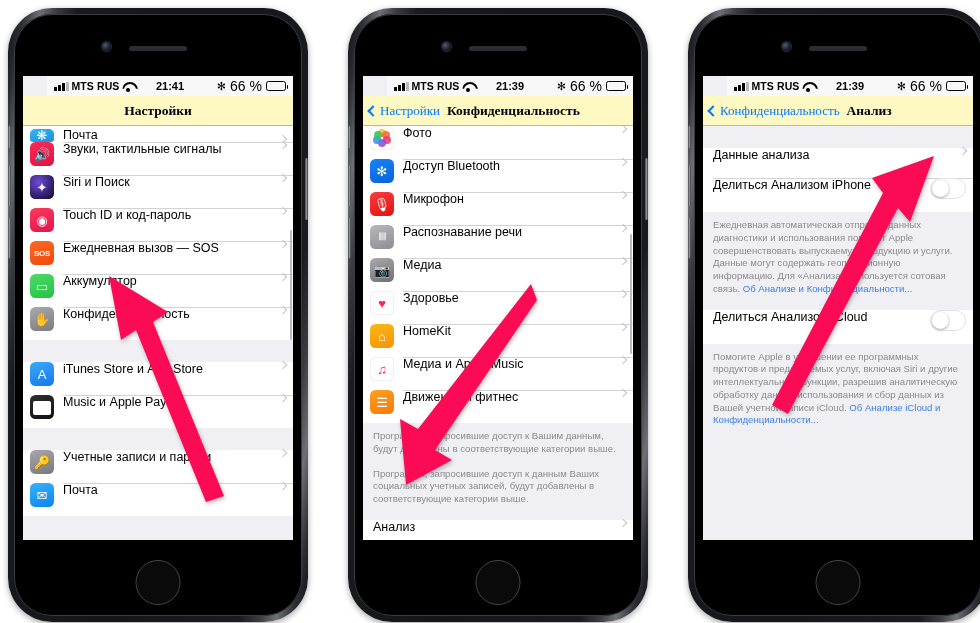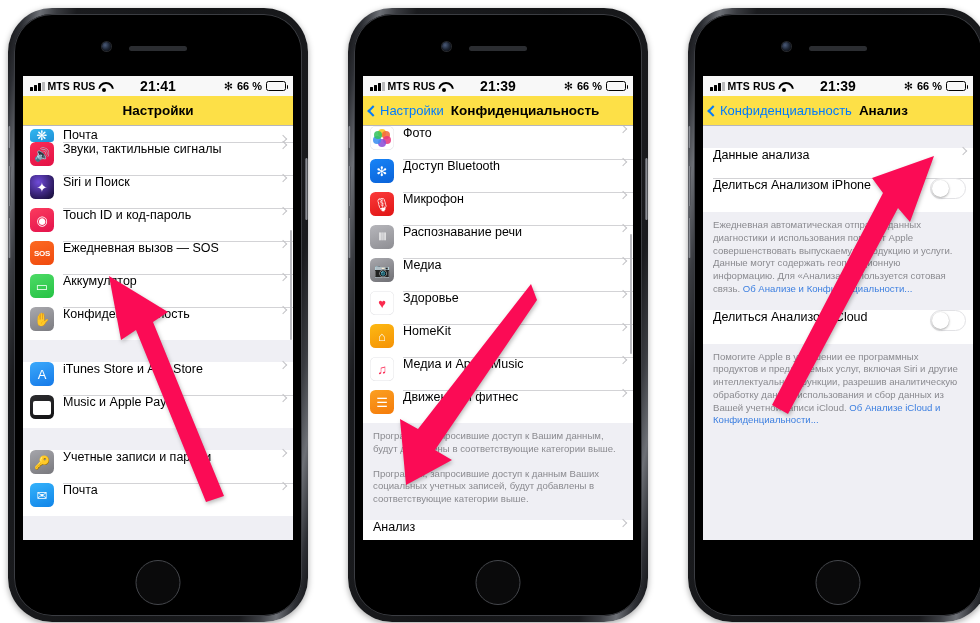--- a/index.html
+++ b/index.html
@@ -64,20 +64,21 @@
     width: 270px; height: 464px;
     background: #efeff4; overflow: hidden;
   }
 
   
   .statusbar {
     height: 20px; background: #f8f8f8;
     display: flex; align-items: center; padding: 8px 7px;
     font-size: 10.5px; color: #000; font-weight: 700;
     position: relative;
+    margin-left: 24px;
   }
   .sb-left { display: flex; align-items: center; gap: 3px; }
   .bars { display: flex; align-items: flex-end; gap: 1.5px; height: 9px; }
   .bars i { width: 2.5px; background: #000; border-radius: .5px; display:block; }
   .bars i:nth-child(1){height:4px}
   .bars i:nth-child(2){height:6px}
   .bars i:nth-child(3){height:8px}
   .bars i:nth-child(4){height:9px; background:#b9b9bb}
   .carrier { font-size: 10.5px; letter-spacing: .1px; font-weight: 600; }
   .wifi { position: relative; width: 12px; height: 10px; }
@@ -85,40 +86,40 @@
     content:""; position:absolute; left:0; top:1px; width:12px; height:12px;
     border:2.2px solid #000; border-radius:50%;
     clip-path: polygon(0 0, 100% 0, 100% 42%, 0 42%);
   }
   .wifi::after{
     content:""; position:absolute; left:4px; top:6.5px; width:4px; height:4px;
     background:#000; border-radius:50%;
   }
   .sb-time {
     position:absolute; left:50%; transform:translateX(-50%);
-    font-size:14px; font-weight:700;
+    font-size:11px; font-weight:700;
   }
   .sb-right { margin-left:auto; display:flex; align-items:center; gap:4px; }
   .bt { font-size: 11px; line-height: 1; }
-  .batt-pct { font-size: 11px; font-weight:700;text-align:center; }
+  .batt-pct { font-size: 14px; font-weight:400;text-align:center; }
   .batt {
     width: 20px; height: 10px; border: 1.2px solid #000; border-radius: 2.5px;
     position: relative; padding: 1px;
   }
   .batt::after{
     content:""; position:absolute; right:-3px; top:3px; width:1.5px; height:4px;
     background:#000; border-radius: 0 1px 1px 0;
   }
   .batt-fill { height:100%; width:66%; background:#000; border-radius:1px; }
 
   
   .navbar {
-    height: 30px; background: #fde047;
+    height: 30px; background: #fef9c3;
     border-bottom: .5px solid #b6b6bb;
-    display:flex; align-items:center; position:relative; padding: 0 6px;
+    display:flex; align-items:center; position:relative; padding: 0 6px; font-family: Liberation Serif, serif;
   }
   .nav-title { font-size: 13.5px; font-weight: 700; color:#000; }
   .nav-center { position:absolute; left:50%; transform:translateX(-50%); }
   .nav-back { display:flex; align-items:center; gap:2px; color:#007aff; font-size:13px; }
   .chev-left {
     width:8px; height:8px; border-left:2.2px solid #007aff; border-bottom:2.2px solid #007aff;
     transform: rotate(45deg); margin-right:1px;
   }
   .nav-inline { display:flex; align-items:center; gap:7px; }
 

